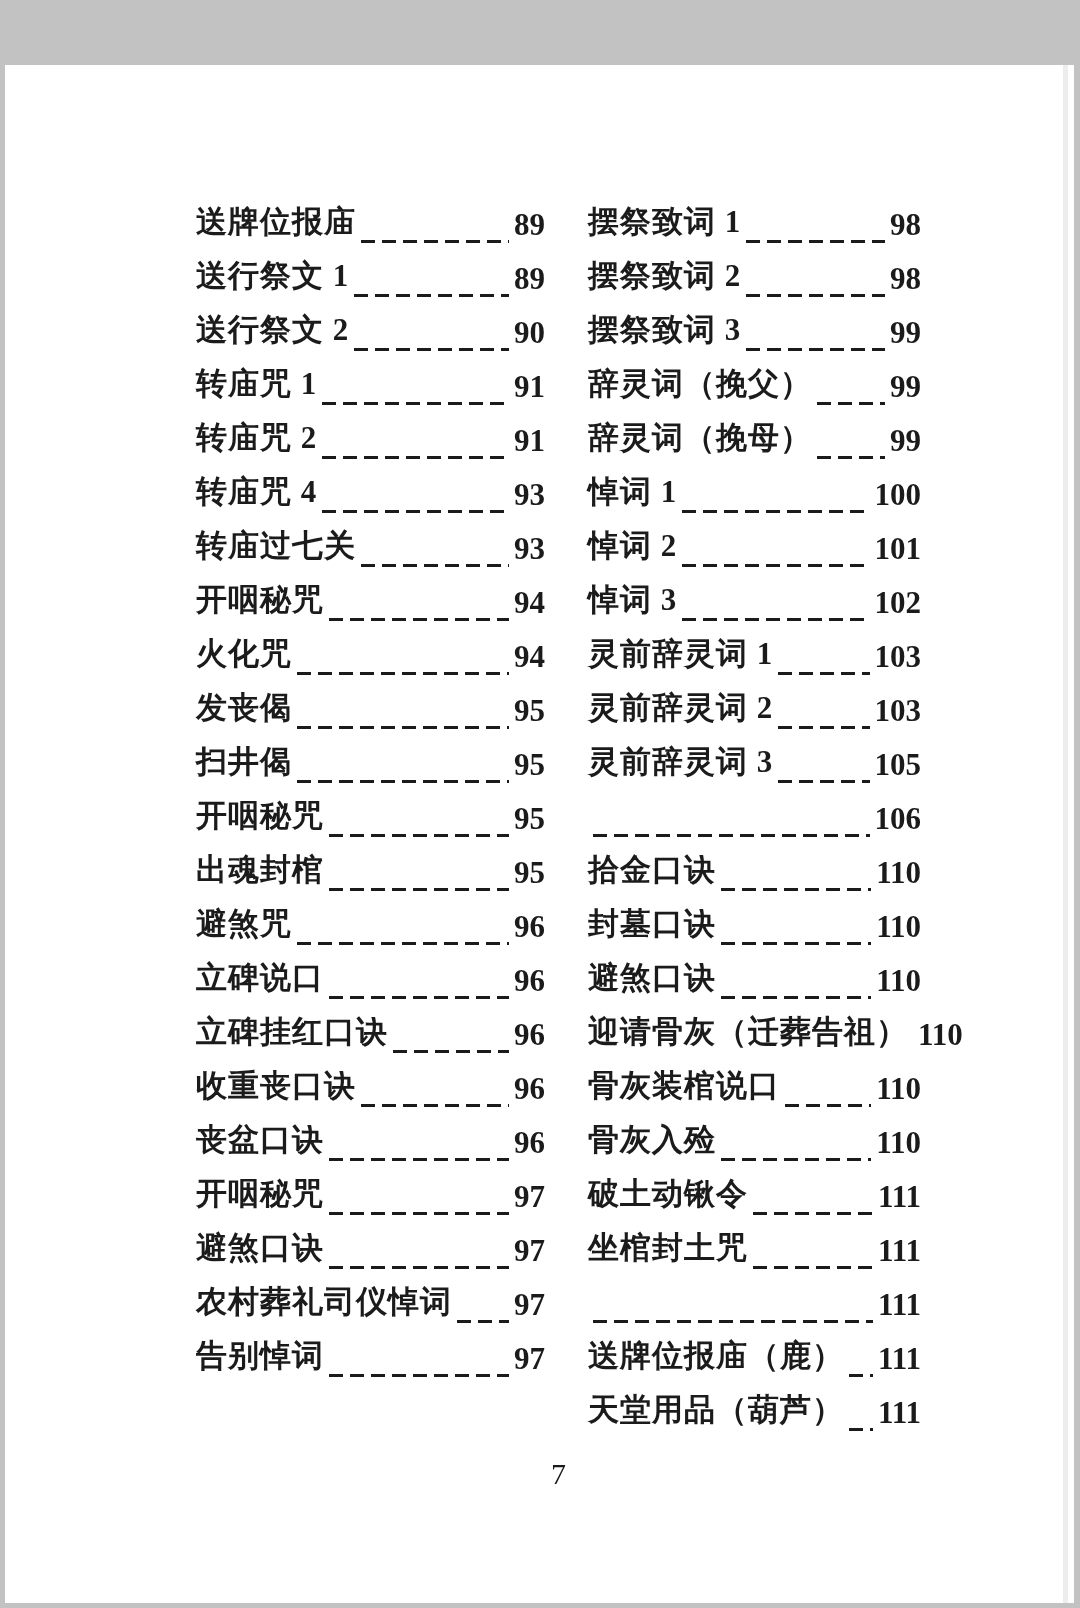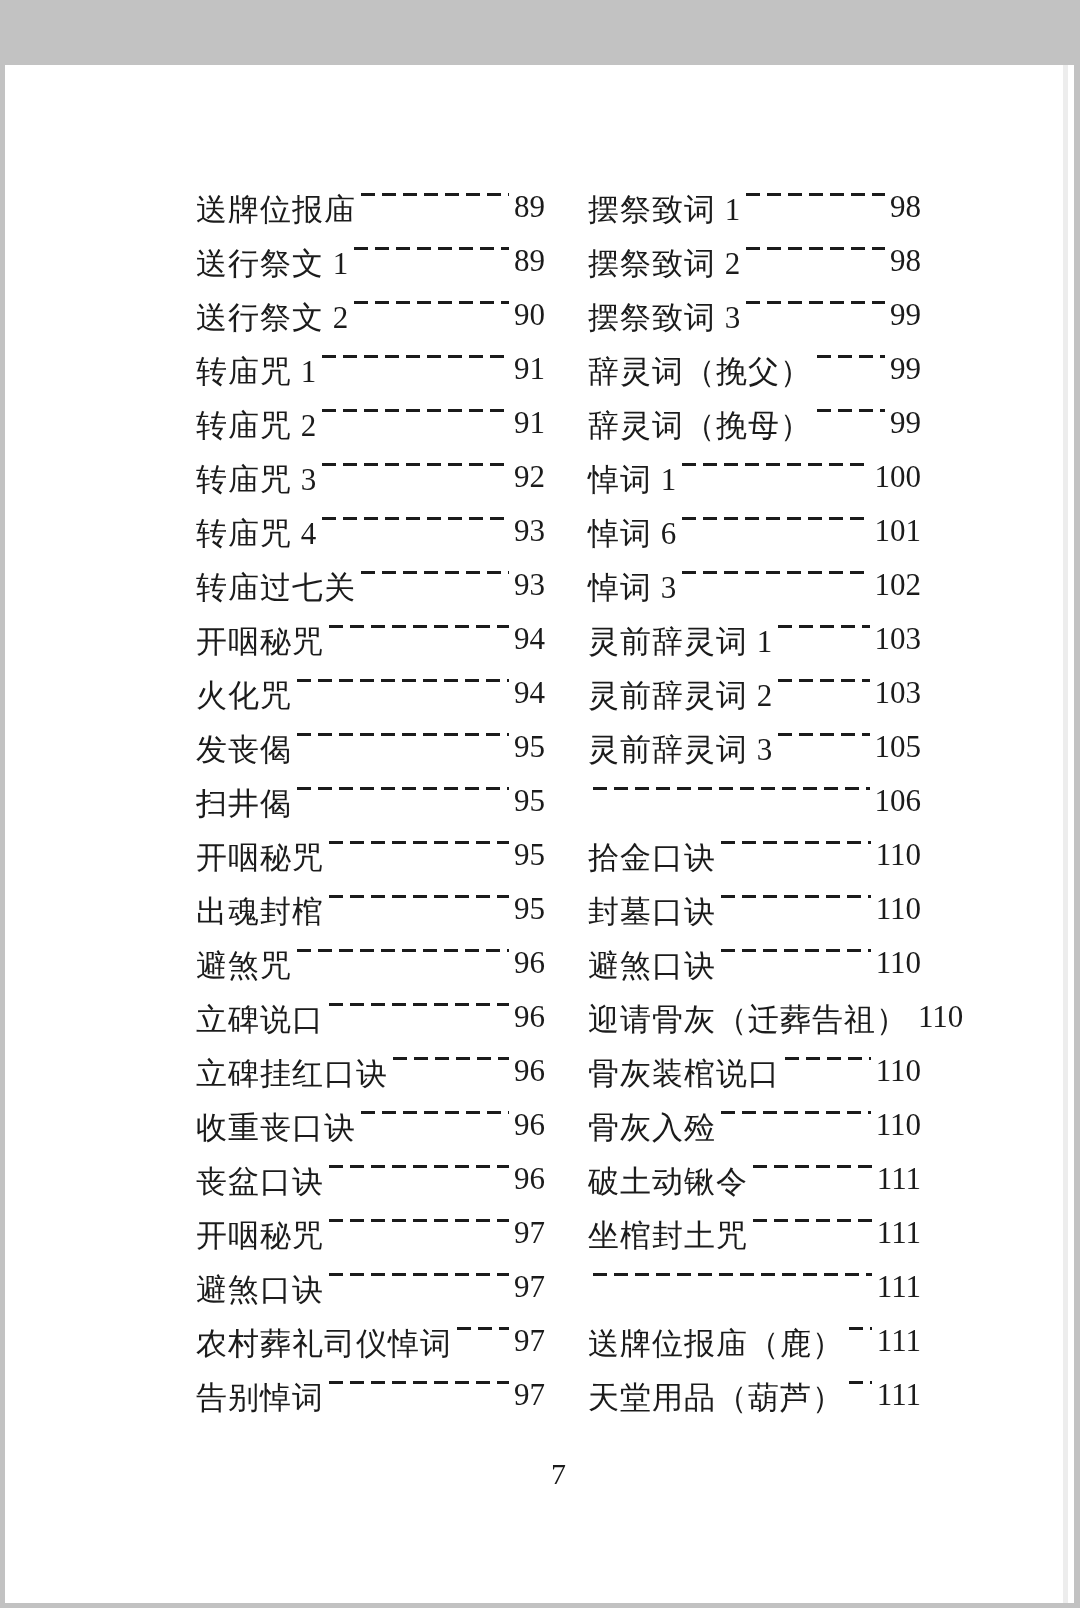--- a/index.html
+++ b/index.html
@@ -29,23 +29,24 @@
     position:absolute;
     left:191px;top:124px;
     display:flex;
     gap:43px;
   }
   .col{display:flex;flex-direction:column;}
   .col-left{width:349px;}
   .col-right{width:333px;}
   .row{
     display:flex;
-    align-items:flex-start;
+    align-items:flex-end;
     height:54px;
     font-size:31px;
+    font-weight:bold;
   }
   .row .t{
     white-space:nowrap;
     letter-spacing:1px;
     flex-shrink:0;
   }
   .row .leader{
     flex:1 1 auto;
     min-width:0;
     height:3px;
@@ -94,25 +95,20 @@
     <span class="leader"></span>
     <span class="n">91</span>
   </div>
 
   <div class="row">
     <span class="t">转庙咒 2</span>
     <span class="leader"></span>
     <span class="n">91</span>
   </div>
 
-  <div class="row">
-    <span class="t">转庙咒 3</span>
-    <span class="leader"></span>
-    <span class="n">92</span>
-  </div>
 
   <div class="row">
     <span class="t">转庙咒 4</span>
     <span class="leader"></span>
     <span class="n">93</span>
   </div>
 
   <div class="row">
     <span class="t">转庙过七关</span>
     <span class="leader"></span>
@@ -240,21 +236,21 @@
     <span class="n">99</span>
   </div>
 
   <div class="row">
     <span class="t">悼词 1</span>
     <span class="leader"></span>
     <span class="n">100</span>
   </div>
 
   <div class="row">
-    <span class="t">悼词 6</span>
+    <span class="t">悼词 2</span>
     <span class="leader"></span>
     <span class="n">101</span>
   </div>
 
   <div class="row">
     <span class="t">悼词 3</span>
     <span class="leader"></span>
     <span class="n">102</span>
   </div>
 

